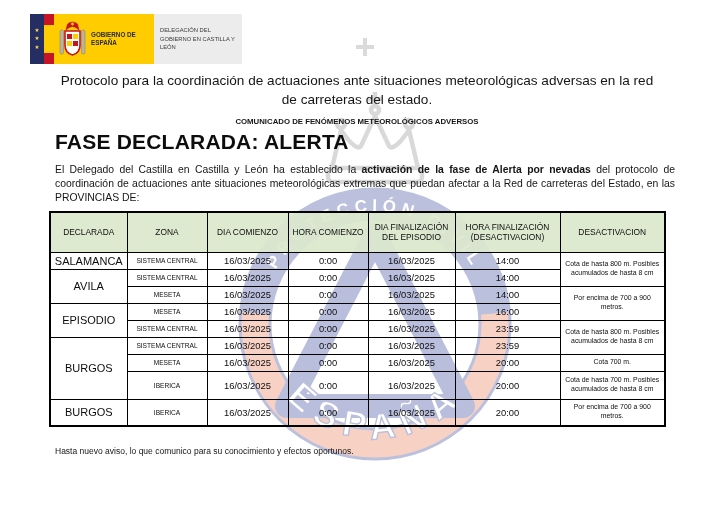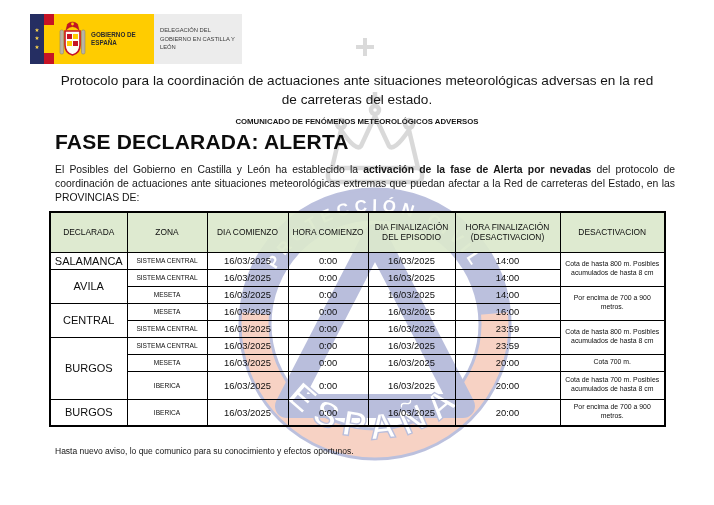--- a/index.html
+++ b/index.html
@@ -112,21 +112,21 @@
     </svg>
     <div class="logo-gobierno">GOBIERNO DE ESPAÑA</div>
   </div>
   <div class="logo-gray">DELEGACIÓN DEL GOBIERNO EN CASTILLA Y LEÓN</div>
 </div>
 
 <div class="doc-title">Protocolo para la coordinación de actuaciones ante situaciones meteorológicas adversas en la red de carreteras del estado.</div>
 <div class="doc-subtitle">COMUNICADO DE FENÓMENOS METEOROLÓGICOS ADVERSOS</div>
 <div class="phase-heading">FASE DECLARADA: ALERTA</div>
 
-<p class="intro"><span>El Posibles del Gobierno en Castilla y León ha establecido la </span><b>activación de la fase de Alerta por nevadas</b><span> del protocolo de coordinación de actuaciones ante situaciones meteorológicas extremas que puedan afectar a la Red de carreteras del Estado, en las PROVINCIAS DE:</span></p>
+<p class="intro"><span>El Delegado del Castilla en Castilla y León ha establecido la </span><b>activación de la fase de Alerta por nevadas</b><span> del protocolo de coordinación de actuaciones ante situaciones meteorológicas extremas que puedan afectar a la Red de carreteras del Estado, en las PROVINCIAS DE:</span></p>
 
 <table class="alert">
   <colgroup>
     <col style="width:77px">
       <col style="width:80px">
       <col style="width:81px">
       <col style="width:80px">
     <col style="width:87px">
       <col style="width:105px">
       <col style="width:105px">
@@ -162,21 +162,21 @@
     </tr>
     <tr class="h-s">
       <td class="zona">MESETA</td>
       <td class="date">16/03/2025</td>
       <td class="hora">0:00</td>
       <td class="date">16/03/2025</td>
       <td class="hora">14:00</td>
       <td class="obs" rowspan="2">Por encima de 700 a 900 metros.</td>
     </tr>
     <tr class="h-s">
-      <td class="prov" rowspan="2">CENTRAL</td>
+      <td class="prov" rowspan="2">EPISODIO</td>
       <td class="zona">MESETA</td>
       <td class="date">16/03/2025</td>
       <td class="hora">0:00</td>
       <td class="date">16/03/2025</td>
       <td class="hora">16:00</td>
     </tr>
     <tr class="h-s">
       <td class="zona">SISTEMA CENTRAL</td>
       <td class="date">16/03/2025</td>
       <td class="hora">0:00</td>

